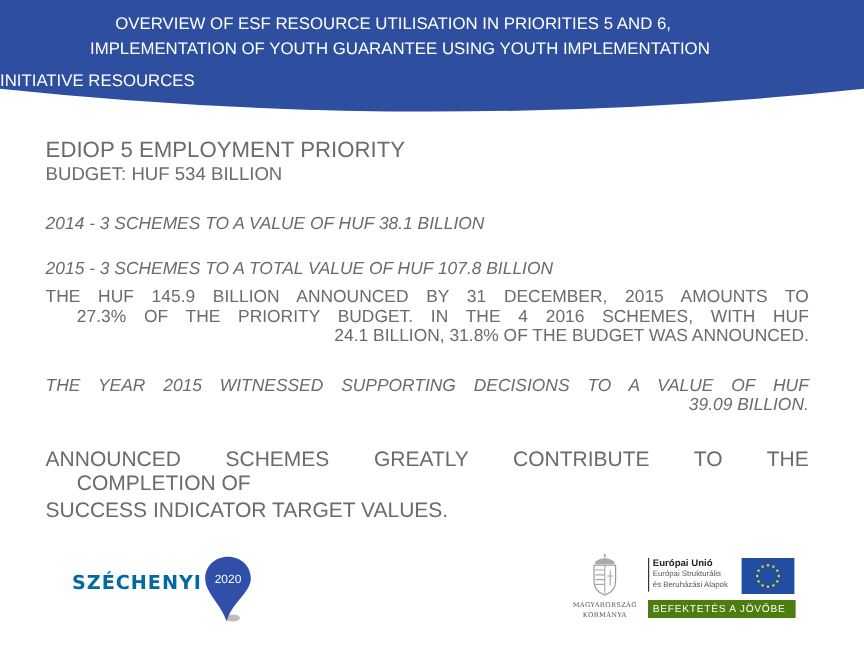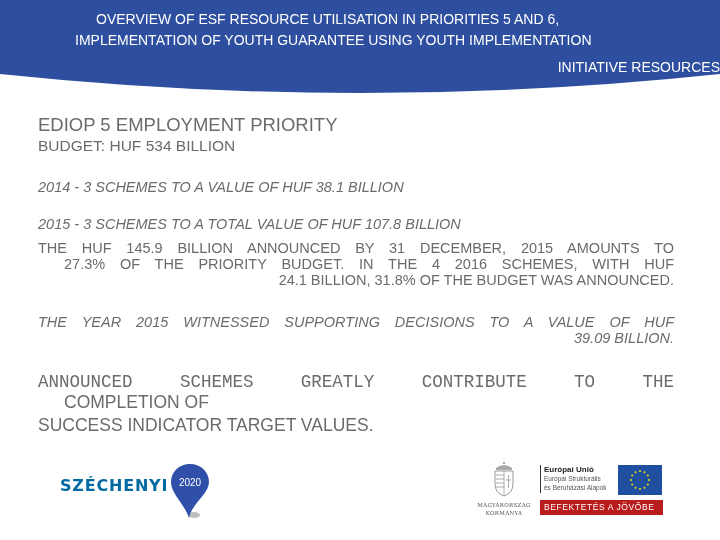--- a/index.html
+++ b/index.html
@@ -8,49 +8,49 @@
 
     .banner { position: absolute; left: 0; top: 0; width: 720px; height: 100px; }
     .banner svg { position: absolute; left: 0; top: 0; }
     .banner-title {
       position: absolute; left: 0; top: 0; width: 720px;
       color: #ffffff; font-size: 14px; text-align: center;
       font-family: "Liberation Sans", sans-serif;
     }
     .banner-title .l1 { position: absolute; top: 11px; left: 96px; width: 560px; text-align: left; }
     .banner-title .l2 { position: absolute; top: 32px; left: 75px; width: 620px; text-align: left; }
-    .banner-title .l3 { position: absolute; top: 59px; left: 0; width: 720px; text-align: right; }
+    .banner-title .l3 { position: absolute; top: 59px; left: 0; width: 720px; text-align: left; }
 
     .content { position: absolute; left: 38px; top: 0; width: 640px; color: #6b6b6b; }
     .h1 { position: absolute; top: 114px; left: 0; font-size: 18.5px; white-space: nowrap; }
     .h2 { position: absolute; top: 137px; left: 0; font-size: 15.5px; white-space: nowrap; }
     .line { position: absolute; left: 0; font-size: 14.5px; white-space: nowrap; font-style: italic; }
     .para { position: absolute; left: 0; width: 636px; font-size: 14.5px; line-height: 16px; }
     .para .first { display: block; text-align: justify; text-align-last: justify; }
     .para .indent { display: block; padding-left: 26px; text-align: justify; }
     .para .indent.last { text-align: right; }
     .big { position: absolute; left: 0; width: 636px; font-size: 17.5px; line-height: 20px; }
-    .big .first { display: block; text-align: justify; text-align-last: justify; font-family: Liberation Mono, monospace; }
+    .big .first { display: block; text-align: justify; text-align-last: justify; }
     .big .indent { display: block; padding-left: 26px; }
     .big .plain { display: block; margin-top: 3px; }
 
     .logo-szechenyi { position: absolute; left: 60px; top: 463px; width: 150px; height: 56px; }
     .szech-text { position: absolute; left: 0; top: 13px; font-size: 16px; font-weight: bold; color: #0369a1; letter-spacing: 0.8px; font-family: "DejaVu Sans", sans-serif; }
     .szech-pin { position: absolute; left: 110px; top: 0; }
 
     .logo-gov { position: absolute; left: 470px; top: 460px; width: 68px; height: 62px; }
     .gov-text { position: absolute; left: 0; width: 68px; text-align: center; font-size: 5.5px; color: #555; font-family: "DejaVu Serif", serif; letter-spacing: 0.3px; }
 
     .logo-eu { position: absolute; left: 540px; top: 465px; width: 170px; height: 56px; }
     .eu-bar { position: absolute; left: 0; top: 0; width: 1px; height: 28px; background: #333; }
     .eu-t1 { position: absolute; left: 4px; top: 0px; font-size: 8px; font-weight: bold; color: #222; }
     .eu-t2 { position: absolute; left: 4px; top: 10px; font-size: 6.5px; color: #555; }
     .eu-t3 { position: absolute; left: 4px; top: 19px; font-size: 6.5px; color: #555; }
     .eu-flag { position: absolute; left: 78px; top: 0; width: 44px; height: 30px; background: #1f4f9e; }
-    .eu-band { position: absolute; left: 0; top: 35px; width: 123px; height: 15px; background: #b91c1c; color: #ffffff; font-size: 8.5px; line-height: 15px; padding-left: 4px; letter-spacing: 0.6px; }
+    .eu-band { position: absolute; left: 0; top: 35px; width: 123px; height: 15px; background: #4d7c0f; color: #ffffff; font-size: 8.5px; line-height: 15px; padding-left: 4px; letter-spacing: 0.6px; }
   </style>
 </head>
 <body>
 
 <div class="banner">
   <svg width="720" height="100" viewBox="0 0 720 100">
     <path d="M0,0 L720,0 L720,74 Q360,112 0,74 Z" fill="#2e4f9f"></path>
   </svg>
   <div class="banner-title">
     <div class="l1">OVERVIEW OF ESF RESOURCE UTILISATION IN PRIORITIES 5 AND 6,</div>

